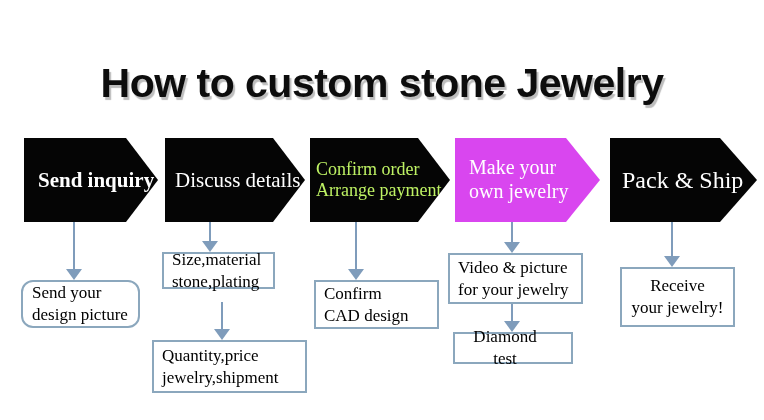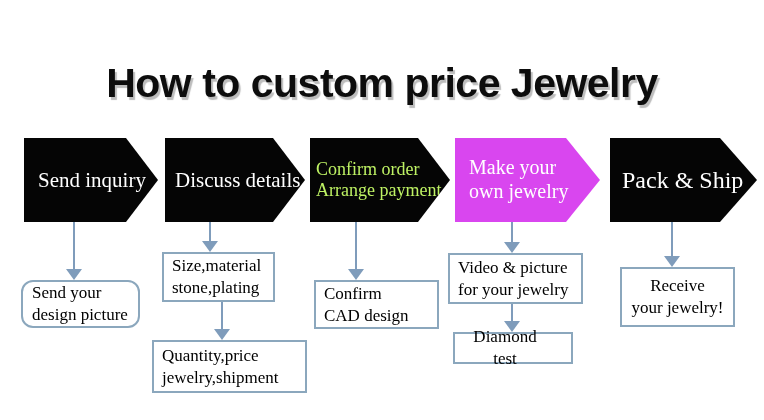--- a/index.html
+++ b/index.html
@@ -88,24 +88,24 @@
     border-left: 8px solid transparent;
     border-right: 8px solid transparent;
     border-top: 11px solid #7f9cbb;
   }
 </style>
 </head>
 <body>
 
 <div id="canvas">
 
-  <div id="title">How to custom price Jewelry</div>
+  <div id="title">How to custom stone Jewelry</div>
 
   <div id="steps-layer">
-      <div class="step" style="left: 24px; top: 138px; width: 134px; height: 84px; font-size: 21px; padding-left: 14px; justify-content: flex-start; text-align: left; background: rgb(5, 5, 5); color: rgb(255, 255, 255); clip-path: polygon(0% 0%, 76.12% 0%, 100% 50%, 76.12% 100%, 0% 100%);">
+      <div class="step" style="left: 24px; top: 138px; width: 134px; height: 84px; font-size: 21px; padding-left: 14px; justify-content: flex-start; text-align: left; background: rgb(5, 5, 5); color: rgb(255, 255, 255); clip-path: polygon(0% 0%, 76.12% 0%, 100% 50%, 76.12% 100%, 0% 100%); font-weight: bold;">
         <span class="step-label">Send inquiry</span>
       </div>
       <div class="step" style="left: 165px; top: 138px; width: 140px; height: 84px; font-size: 21px; padding-left: 10px; justify-content: flex-start; text-align: left; background: rgb(5, 5, 5); color: rgb(255, 255, 255); clip-path: polygon(0% 0%, 77.14% 0%, 100% 50%, 77.14% 100%, 0% 100%);">
         <span class="step-label">Discuss details</span>
       </div>
       <div class="step" style="left: 310px; top: 138px; width: 140px; height: 84px; font-size: 18px; padding-left: 6px; justify-content: flex-start; text-align: left; background: rgb(5, 5, 5); color: #bef264; clip-path: polygon(0% 0%, 77.14% 0%, 100% 50%, 77.14% 100%, 0% 100%);">
         <span class="step-label">Confirm order
 Arrange payment</span>
       </div>
       <div class="step" style="left: 455px; top: 138px; width: 145px; height: 84px; font-size: 20px; padding-left: 14px; justify-content: flex-start; text-align: left; background: #d946ef; color: rgb(255, 255, 255); clip-path: polygon(0% 0%, 76.55% 0%, 100% 50%, 76.55% 100%, 0% 100%);">
@@ -144,21 +144,21 @@
       <div class="connector" style="left: 662px; top: 222px; width: 20px; height: 45px;">
         <div class="conn-line" style="height: 34px; background: rgb(127, 156, 187);"></div>
         <div class="conn-head" style="top: 34px; border-top-color: rgb(127, 156, 187);"></div>
       </div>
     </div>
   <div id="boxes-layer">
       <div class="detail-box" style="left: 21px; top: 280px; width: 119px; height: 48px; font-size: 17px; padding-left: 9px; padding-right: 9px; border-color: rgb(139, 167, 189); background: rgb(255, 255, 255); color: rgb(0, 0, 0); border-radius: 12px;">
         <span class="box-label" style="text-align: left;">Send your
 design picture</span>
       </div>
-      <div class="detail-box" style="left: 162px; top: 252px; width: 113px; height: 50px; font-size: 17px; padding-left: 8px; padding-right: 8px; border-color: rgb(139, 167, 189); background: rgb(255, 255, 255); color: rgb(0, 0, 0);">
+      <div class="detail-box" style="left: 162px; top: 252px; width: 113px; height: 37px; font-size: 17px; padding-left: 8px; padding-right: 8px; border-color: rgb(139, 167, 189); background: rgb(255, 255, 255); color: rgb(0, 0, 0);">
         <span class="box-label" style="text-align: left;">Size,material
 stone,plating</span>
       </div>
       <div class="detail-box" style="left: 152px; top: 340px; width: 155px; height: 53px; font-size: 17px; padding-left: 8px; padding-right: 8px; border-color: rgb(139, 167, 189); background: rgb(255, 255, 255); color: rgb(0, 0, 0);">
         <span class="box-label" style="text-align: left;">Quantity,price
 jewelry,shipment</span>
       </div>
       <div class="detail-box" style="left: 314px; top: 280px; width: 125px; height: 49px; font-size: 17px; padding-left: 8px; padding-right: 8px; border-color: rgb(139, 167, 189); background: rgb(255, 255, 255); color: rgb(0, 0, 0);">
         <span class="box-label" style="text-align: left;">Confirm
 CAD design</span>

